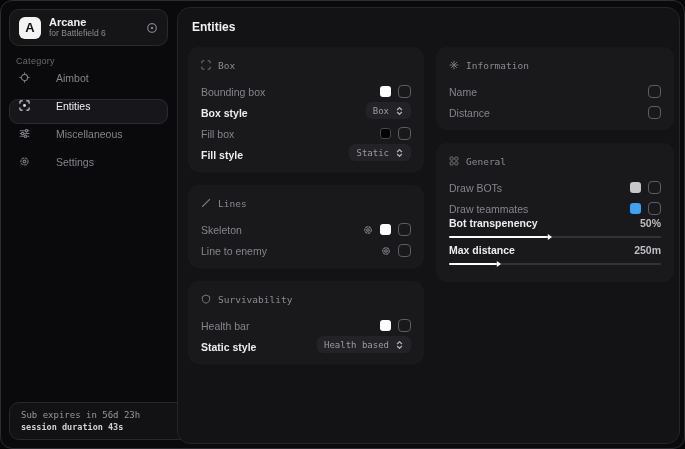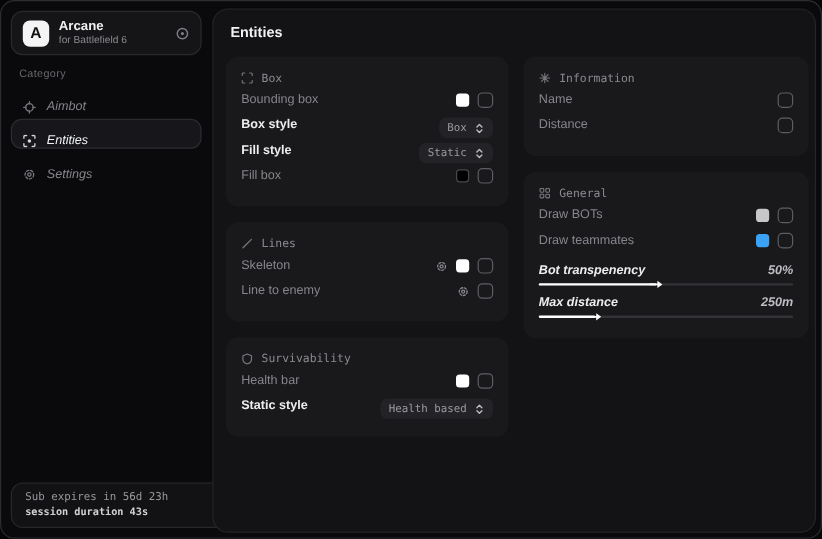--- a/index.html
+++ b/index.html
@@ -8,48 +8,48 @@
 
   
   .sidebar{position:absolute;left:0;top:0;width:176px;height:100%;}
   .side-header{position:absolute;left:8px;top:8px;width:159px;height:37px;background:#151518;border:1px solid #2a2a2e;border-radius:10px;display:flex;align-items:center;padding:0 9px;box-sizing:border-box;gap:8px;}
   .logo{width:22px;height:22px;border-radius:6px;background:#f4f4f5;color:#121214;font-weight:700;font-size:13px;display:flex;align-items:center;justify-content:center;flex:none;}
   .app-name{font-size:11px;font-weight:700;color:#f0f0f2;line-height:11px;}
   .app-sub{font-size:8.5px;color:#8a8a90;line-height:10px;}
   .hdr-ico{margin-left:auto;color:#7e7e85;display:flex;cursor:pointer;}
   .cat-label{position:absolute;left:15px;top:55px;font-size:9px;color:#68686e;letter-spacing:.3px;}
   #side-items{position:absolute;left:8px;top:70px;width:159px;display:flex;flex-direction:column;gap:3px;}
-  .side-item{height:25px;display:flex;align-items:flex-end;gap:9px;padding:0 9px;border-radius:9px;color:#84848b;font-size:10.5px;border:1px solid transparent;box-sizing:border-box;cursor:pointer;font-style:italic;}
+  .side-item{height:25px;display:flex;align-items:flex-start;gap:26px;padding:0 9px;border-radius:9px;color:#84848b;font-size:10.5px;border:1px solid transparent;box-sizing:border-box;cursor:pointer;}
   .side-item .ico{display:flex;color:#77777e;}
   .side-item.active{background:#17171b;border-color:#2c2c30;color:#eef0f2;}
   .side-item.active .ico{color:#d6d6da;}
   .side-footer{position:absolute;left:8px;bottom:8px;width:182px;background:#121215;border:1px solid #28282c;border-radius:10px;padding:7px 11px;box-sizing:border-box;}
   .foot1{font-family:"DejaVu Sans Mono",monospace;font-size:9px;color:#97979d;white-space:nowrap;}
   .foot2{font-family:"DejaVu Sans Mono",monospace;font-size:8.5px;font-weight:700;color:#d2d2d6;margin-top:2px;white-space:nowrap;}
 
   
   .panel{position:absolute;left:176px;top:6px;width:503px;height:437px;background:#131316;border:1px solid #242429;border-radius:13px;box-sizing:border-box;}
   .page-title{position:absolute;left:14px;top:12px;font-size:12px;font-weight:700;color:#f2f2f4;margin:0;}
   .col{position:absolute;top:39px;display:flex;flex-direction:column;gap:13px;}
   .col-left{left:10px;width:236px;}
   .col-right{left:258px;width:238px;}
   .card{background:#19191c;border-radius:11px;padding:10px 13px 11px;box-sizing:border-box;}
   .card-header{display:flex;align-items:center;gap:7px;font-family:"DejaVu Sans Mono",monospace;font-size:9.5px;color:#8a8a91;height:16px;margin-bottom:4px;}
   .card-header .ico{display:flex;color:#77777e;}
-  .row{display:flex;align-items:flex-start;height:21px;}
+  .row{display:flex;align-items:flex-end;height:21px;}
   .row-label{font-size:10.5px;color:#85858c;}
   .row-label.bold{color:#ededf0;font-weight:700;}
   .controls{margin-left:auto;display:flex;align-items:center;gap:7px;}
   .checkbox{width:13px;height:13px;border:1.4px solid #5c5c63;border-radius:4px;box-sizing:border-box;cursor:pointer;flex:none;}
   .swatch{width:11px;height:11px;border-radius:3px;cursor:pointer;flex:none;}
   .gear-btn{color:#85858c;display:flex;cursor:pointer;}
   .dropdown{display:flex;align-items:center;gap:6px;background:#232327;border:none;border-radius:6px;height:17px;padding:0 7px;font-family:"DejaVu Sans Mono",monospace;font-size:9px;color:#9a9aa1;cursor:pointer;}
   .dropdown svg{color:#b9b9bf;}
   .slider-group{margin:2px 0 3px;}
-  .slider-row{display:flex;align-items:center;height:15px;font-style:italic;}
+  .slider-row{display:flex;height:15px;}
   .slider-value{margin-left:auto;font-size:10.5px;font-weight:600;color:#bdbdc3;padding-left:36px;}
   .track{position:relative;height:8px;margin-top:1px;cursor:pointer;}
   .track-bg{position:absolute;left:0;right:0;top:3px;height:2px;background:#323237;border-radius:1px;}
   .track-fill{position:absolute;left:0;top:3px;height:2px;background:#ffffff;border-radius:1px;}
   .thumb{position:absolute;right:-6px;top:-3px;display:flex;}
 </style>
 </head>
 <body>
 
 <div class="window">
@@ -83,20 +83,34 @@
           <span class="ico">
             <svg width="11" height="11" viewBox="0 0 12 12" fill="none" stroke="currentColor" stroke-width="1.2" stroke-linecap="round">
               <path d="M1 3.5V2a1 1 0 0 1 1-1h1.5M8.5 1H10a1 1 0 0 1 1 1v1.5M11 8.5V10a1 1 0 0 1-1 1H8.5M3.5 11H2a1 1 0 0 1-1-1V8.5"></path>
               <circle cx="6" cy="6" r="1.6" fill="currentColor" stroke="none"></circle>
             </svg>
           </span>
           <span class="side-label">Entities</span>
         </div>
         <div class="side-item">
           <span class="ico">
+            <svg width="11" height="11" viewBox="0 0 12 12" fill="none" stroke="currentColor" stroke-width="1.1" stroke-linecap="round">
+              <path d="M1.2 3h9.6M1.2 6h9.6M1.2 9h9.6"></path>
+              <circle cx="8.2" cy="3" r="1.3" fill="#0a0a0c"></circle>
+              <circle cx="8.2" cy="3" r="1.3"></circle>
+              <circle cx="4" cy="6" r="1.3" fill="#0a0a0c"></circle>
+              <circle cx="4" cy="6" r="1.3"></circle>
+              <circle cx="7" cy="9" r="1.3" fill="#0a0a0c"></circle>
+              <circle cx="7" cy="9" r="1.3"></circle>
+            </svg>
+          </span>
+          <span class="side-label">Miscellaneous</span>
+        </div>
+        <div class="side-item">
+          <span class="ico">
             <svg width="11" height="11" viewBox="0 0 12 12" fill="none" stroke="currentColor" stroke-width="1.2" stroke-linecap="round">
               <circle cx="6" cy="6" r="3.9" stroke-dasharray="2.1 1.7"></circle>
               <circle cx="6" cy="6" r="1.5"></circle>
             </svg>
           </span>
           <span class="side-label">Settings</span>
         </div>
       </nav>
     <div class="side-footer">
       <div class="foot1">Sub expires in 56d 23h</div>
@@ -130,37 +144,37 @@
             <span>Box</span>
             <span style="display:flex">
                   <svg width="9" height="10" viewBox="0 0 10 12" fill="none" stroke="currentColor" stroke-width="1.4" stroke-linecap="round" stroke-linejoin="round">
                     <path d="M2.5 4.5L5 2l2.5 2.5M2.5 7.5L5 10l2.5-2.5"></path>
                   </svg>
                 </span>
               </button>
             </span>
           </div>
           <div class="row">
+          <span class="row-label">Fill box</span>
+          <span class="controls">
+              <span class="swatch" style="background:#000000;border:1px solid #47474c;box-sizing:border-box;"></span>
+              <span class="checkbox"></span>
+            </span>
+          </div>
+          <div class="row">
           <span class="row-label bold">Fill style</span>
           <span class="controls">
               <button class="dropdown">
             <span>Static</span>
             <span style="display:flex">
                   <svg width="9" height="10" viewBox="0 0 10 12" fill="none" stroke="currentColor" stroke-width="1.4" stroke-linecap="round" stroke-linejoin="round">
                     <path d="M2.5 4.5L5 2l2.5 2.5M2.5 7.5L5 10l2.5-2.5"></path>
                   </svg>
                 </span>
               </button>
-            </span>
-          </div>
-          <div class="row">
-          <span class="row-label">Fill box</span>
-          <span class="controls">
-              <span class="swatch" style="background:#000000;border:1px solid #47474c;box-sizing:border-box;"></span>
-              <span class="checkbox"></span>
             </span>
           </div>
         </section>
         <section class="card">
           <div class="card-header">
             <span class="ico">
               <svg width="10" height="10" viewBox="0 0 12 12" fill="none" stroke="currentColor" stroke-width="1.3" stroke-linecap="round">
                 <path d="M1.8 10.2L10.2 1.8"></path>
               </svg>
             </span>

